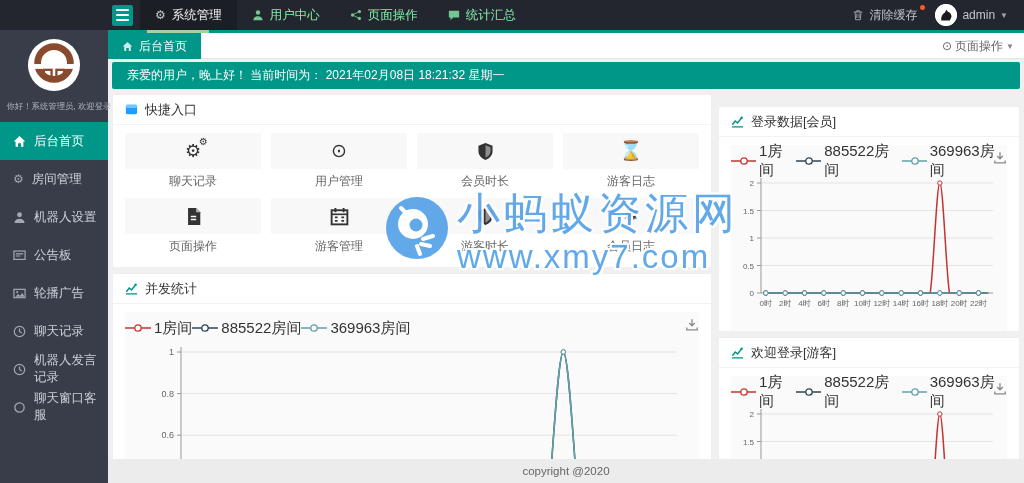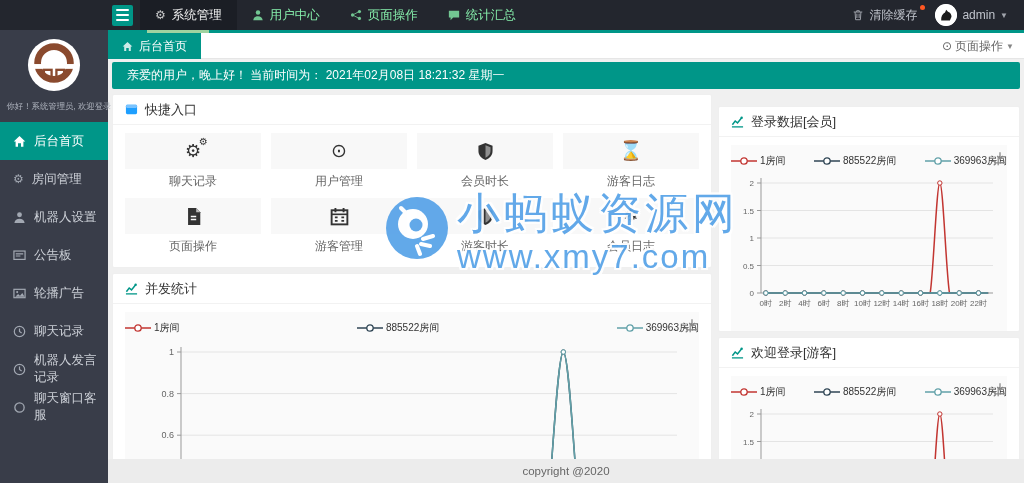--- a/index.html
+++ b/index.html
@@ -57,21 +57,21 @@
   .sc-grid{display:grid;grid-template-columns:repeat(4,1fr);column-gap:10px}
   .sc-box{height:36px;background:#f8f8f8;display:flex;align-items:center;justify-content:center;color:#333;cursor:pointer}
   .sc-box svg{width:19px;height:19px}
   .sc-label{text-align:center;font-size:12px;color:#666;margin:4px 0 8px}
   .cogs{position:relative;font-size:18px;line-height:1}
   .cogs i{font-style:normal;font-size:10px;position:absolute;top:-4px;right:-7px}
   .uni{font-size:19px;line-height:1}
 
   .chart-card{margin-top:5px}
   .chart-area{background:#fafafa;padding:6px 0 0}
-  .legend{display:flex;justify-content:space-between;align-items:center;gap:14px;height:20px;font-size:10px;color:#333}
+  .legend{display:flex;justify-content:flex-start;align-items:center;height:20px;font-size:15px;color:#333}
   .lg{display:inline-flex;align-items:center;gap:3px;cursor:pointer}
   .dl{position:absolute;right:12px;top:14px;color:#8a8a8a;cursor:pointer}
   .dl svg{width:14px;height:14px}
 
   .footer{position:absolute;left:0;right:0;bottom:0;height:24px;background:#ececec;text-align:center;line-height:24px;font-size:11.5px;color:#666;z-index:27}
 
   
   .watermark{position:absolute;left:383px;top:192px;z-index:26;display:flex;gap:2px;opacity:.93;pointer-events:none}
   .wm-sh{text-shadow:-2px -2px 0 #fff,2px -2px 0 #fff,-2px 2px 0 #fff,2px 2px 0 #fff,0 -2px 0 #fff,0 2px 0 #fff,-2px 0 0 #fff,2px 0 0 #fff}
   .wm-text{color:#57a3e8;font-weight:normal;margin-left:4px}

